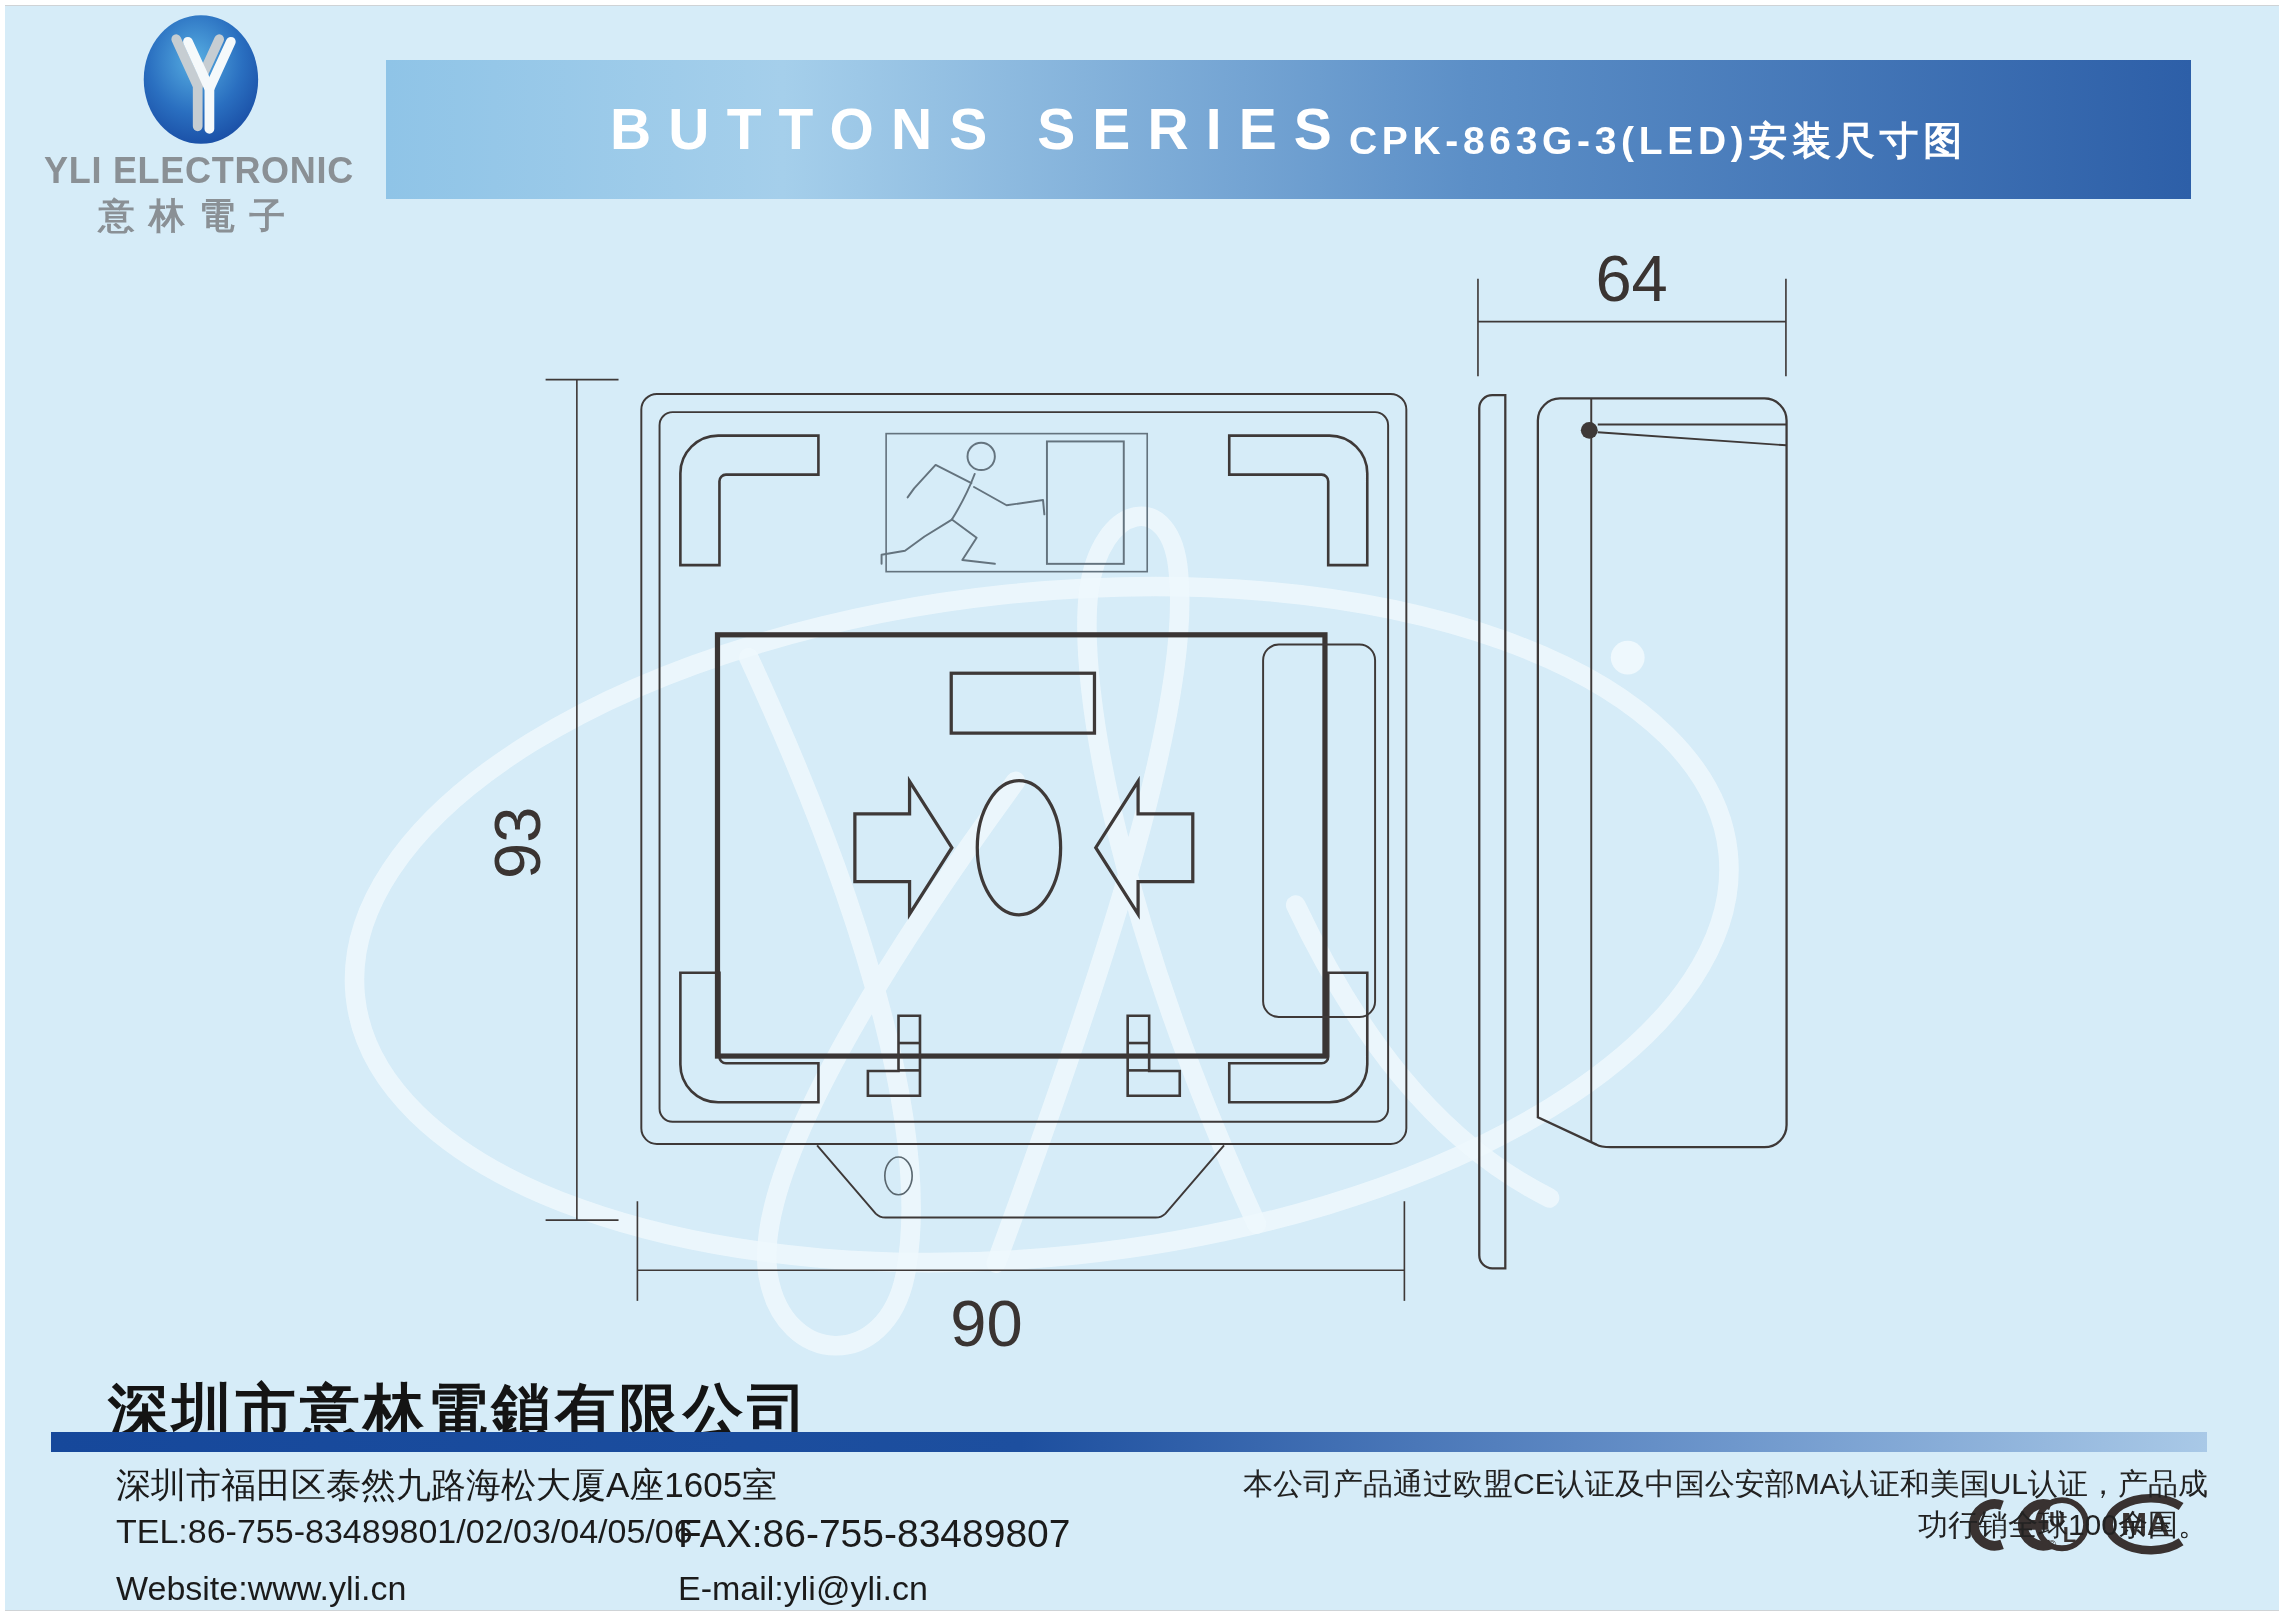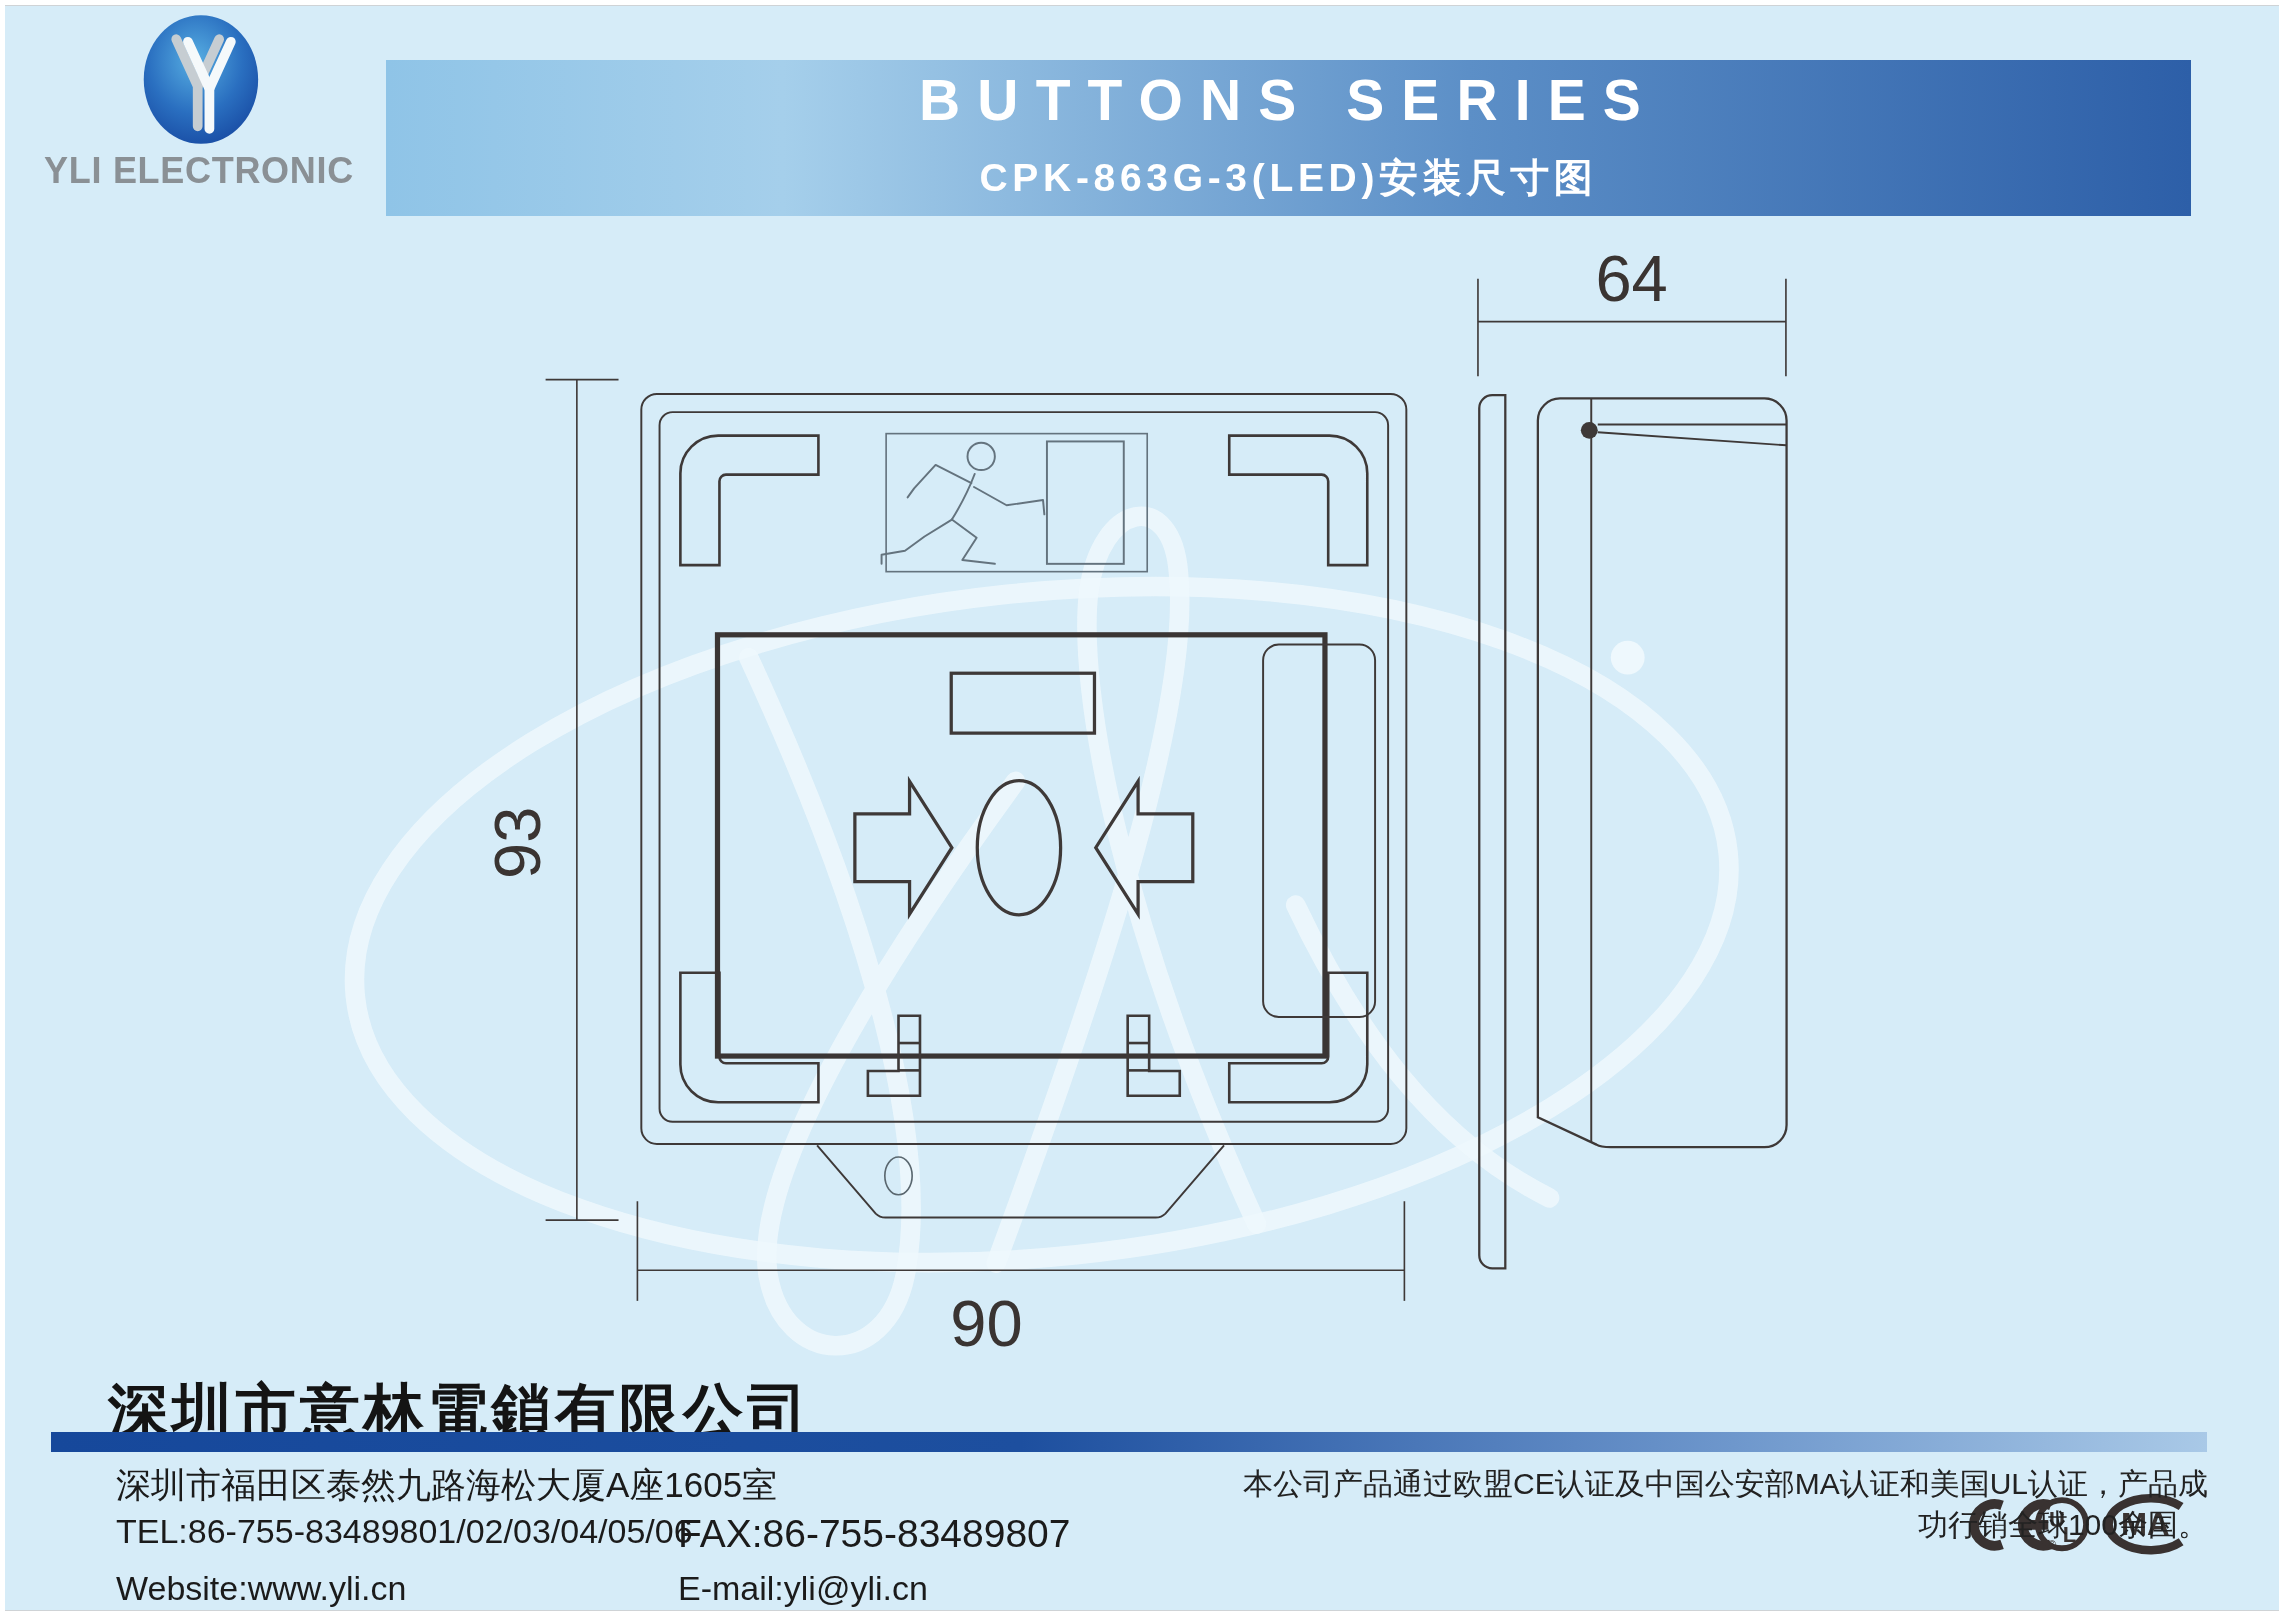--- a/index.html
+++ b/index.html
@@ -9,23 +9,23 @@
   }
   .page{position:absolute;left:0;top:0;width:2284px;height:1616px;background:#d6ecf8;}
   .edge{position:absolute;background:#ffffff;z-index:40;}
   .edge-top{left:0;top:0;width:2284px;height:5.2px;border-bottom:1.3px solid #cfd3d6;}
   .edge-bottom{left:0;bottom:0;width:2284px;height:5.2px;border-top:1.3px solid #cfd3d6;}
   .edge-left{left:0;top:0;width:5.2px;height:1616px;}
   .edge-right{right:0;top:0;width:5.2px;height:1616px;}
 
   
   .banner{
-    position:absolute;left:386px;top:60px;width:1805px;height:156px;
+    position:absolute;left:386px;top:60px;width:1805px;height:139px;
     background:linear-gradient(90deg,#8fc4e7 0%,#a5cfeb 22%,#5c8fc7 60%,#2d5fa8 100%);
-    display:flex;flex-direction:column;align-items:center;justify-content:center;
+    display:flex;flex-direction:row;align-items:center;justify-content:center;
     color:#ffffff;text-align:center;z-index:5;
   }
   .banner-title{font-size:57px;font-weight:bold;letter-spacing:0.30em;line-height:1.02;white-space:nowrap;}
   .banner-subtitle{font-size:39px;font-weight:bold;letter-spacing:0.12em;margin-top:22px;white-space:nowrap;}
 
   .logo-wrap{position:absolute;left:36px;top:7.8px;width:326px;height:221px;z-index:5;}
   .logo-en{position:absolute;left:0;top:142px;width:326px;text-align:center;
     font-size:36px;font-weight:bold;color:#8a9095;letter-spacing:0.7px;white-space:nowrap;}
   .logo-cn{position:absolute;left:0;top:184px;width:326px;text-align:center;
     font-size:36px;font-weight:bold;color:#8a9095;letter-spacing:14.3px;white-space:nowrap;}
@@ -168,20 +168,21 @@
         <path d="M 215,48 L 248,120 L 248,182"></path>
         <path d="M 281,48 L 248,120"></path>
       </g>
       <g stroke="#f5f9fb">
         <path d="M 233,52 L 266,124 L 266,186"></path>
         <path d="M 299,52 L 266,124"></path>
       </g>
     </g>
   </svg>
   <div class="logo-en">YLI ELECTRONIC</div>
+  <div class="logo-cn">意林電子</div>
 </div>
 
 <div class="banner">
   <div class="banner-title">BUTTONS SERIES</div>
   <div class="banner-subtitle">CPK-863G-3(LED)安装尺寸图</div>
 </div>
 
 <div class="f-company">深圳市意林電鎖有限公司</div>
 <div class="f-bar"></div>
 <div class="f-address">深圳市福田区泰然九路海松大厦A座1605室</div>

